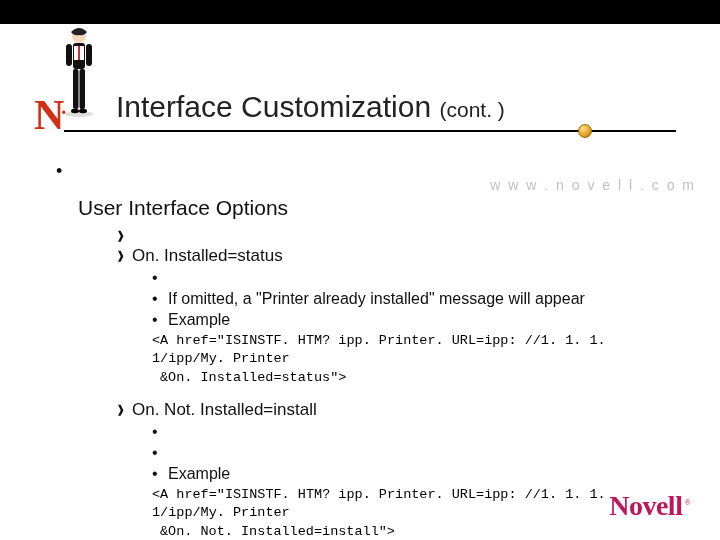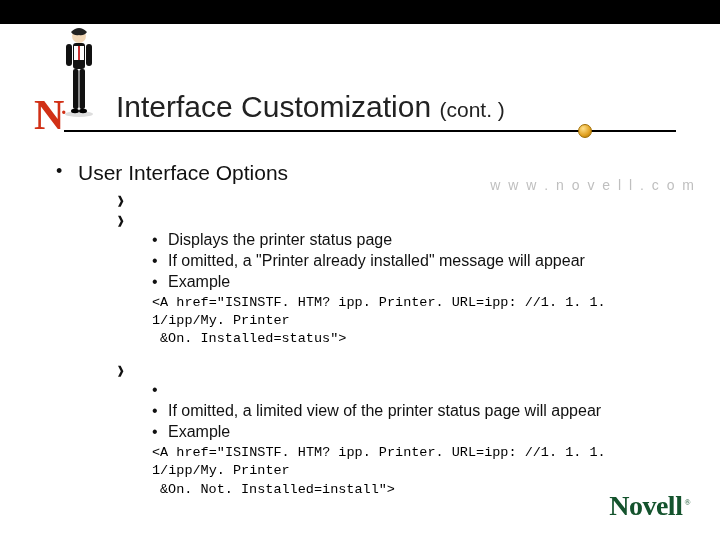--- a/index.html
+++ b/index.html
@@ -93,21 +93,21 @@
   }
   .lvl1 {
     display: flex;
     margin-bottom: 4px;
   }
   .lvl1 .bul {
     width: 22px;
     flex: none;
     font-size: 18px;
   }
-  .lvl1 .txt { font-size: 21px; }
+  .lvl1 .txt { font-size: 21px; margin-top: 35px; }
   .lvl2 {
     display: flex;
     margin-left: 60px;
     margin-bottom: 2px;
     font-size: 17px;
   }
   .lvl2 .bul {
     width: 16px; flex: none;
     font-size: 11px;
     padding-top: 4px;
@@ -132,21 +132,21 @@
     color: #000;
   }
   .code .l2 { padding-left: 8px; }
   .logo {
     position: absolute;
     right: 30px;
     bottom: 18px;
     font-family: Georgia, "Times New Roman", serif;
     font-weight: 900;
     font-size: 28px;
-    color: #14532d;
+    color: #be185d;
     letter-spacing: -0.5px;
   }
   .logo .rmark {
     font-size: 8px;
     vertical-align: super;
     margin-left: 2px;
     font-weight: 400;
   }
 </style>
 </head>
@@ -188,50 +188,50 @@
     <div class="lvl1">
       <div class="bul">•</div>
       <div class="txt">User Interface Options</div>
     </div>
 
     <div class="lvl2">
       <div class="bul">❱</div>
     </div>
     <div class="lvl2">
       <div class="bul">❱</div>
-    </div>
-
-    <div class="lvl3">
-      <div class="bul">•</div>
-      <div>Displays the printer status page</div>
+      <div>On. Installed=status</div>
+    </div>
+
+    <div class="lvl3">
+      <div class="bul">•</div>
     </div>
     <div class="lvl3">
       <div class="bul">•</div>
       <div>If omitted, a "Printer already installed" message will appear</div>
     </div>
     <div class="lvl3">
       <div class="bul">•</div>
       <div>Example</div>
     </div>
 
     <div class="code">
       <div>&lt;A href="ISINSTF. HTM? ipp. Printer. URL=ipp: //1. 1. 1. 1/ipp/My. Printer</div>
       <div class="l2">&amp;On. Installed=status"&gt;</div>
     </div>
 
     <div class="lvl2">
       <div class="bul">❱</div>
-    </div>
-
-    <div class="lvl3">
-      <div class="bul">•</div>
-    </div>
-    <div class="lvl3">
-      <div class="bul">•</div>
-      <div>If omitted, a limited view of the printer status page will appear</div>
+      <div>On. Not. Installed=install</div>
+    </div>
+
+    <div class="lvl3">
+      <div class="bul">•</div>
+    </div>
+    <div class="lvl3">
+      <div class="bul">•</div>
     </div>
     <div class="lvl3">
       <div class="bul">•</div>
       <div>Example</div>
     </div>
 
     <div class="code">
       <div>&lt;A href="ISINSTF. HTM? ipp. Printer. URL=ipp: //1. 1. 1. 1/ipp/My. Printer</div>
       <div class="l2">&amp;On. Not. Installed=install"&gt;</div>
     </div>

